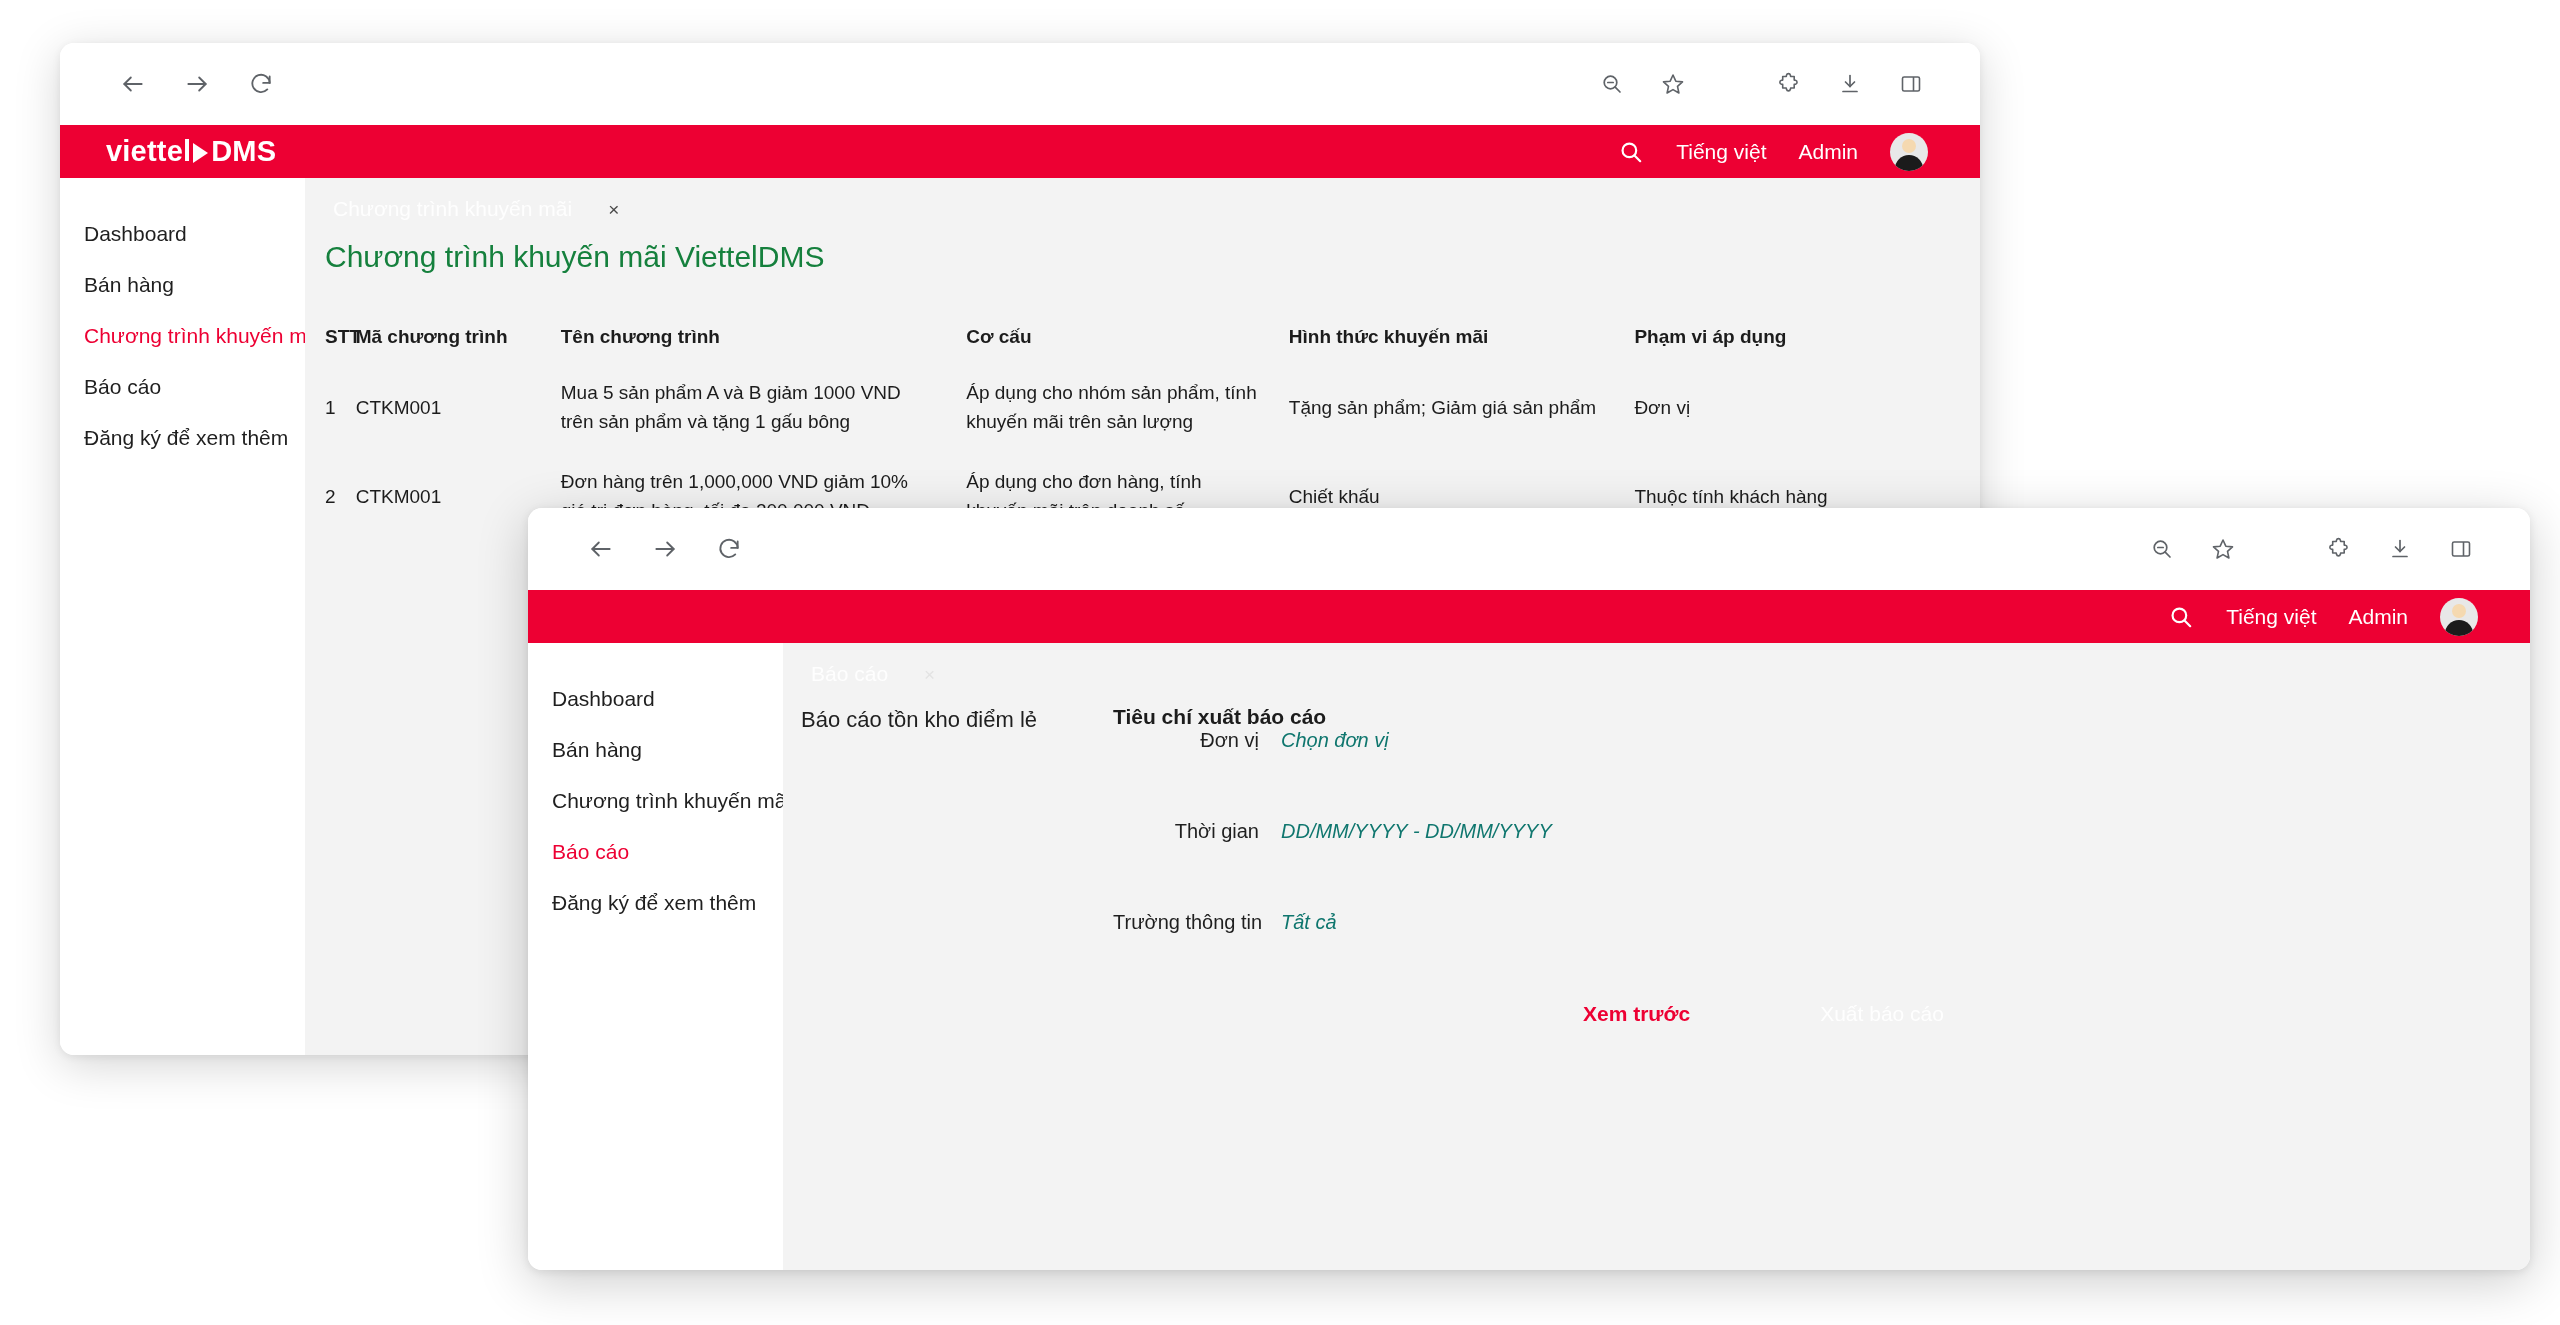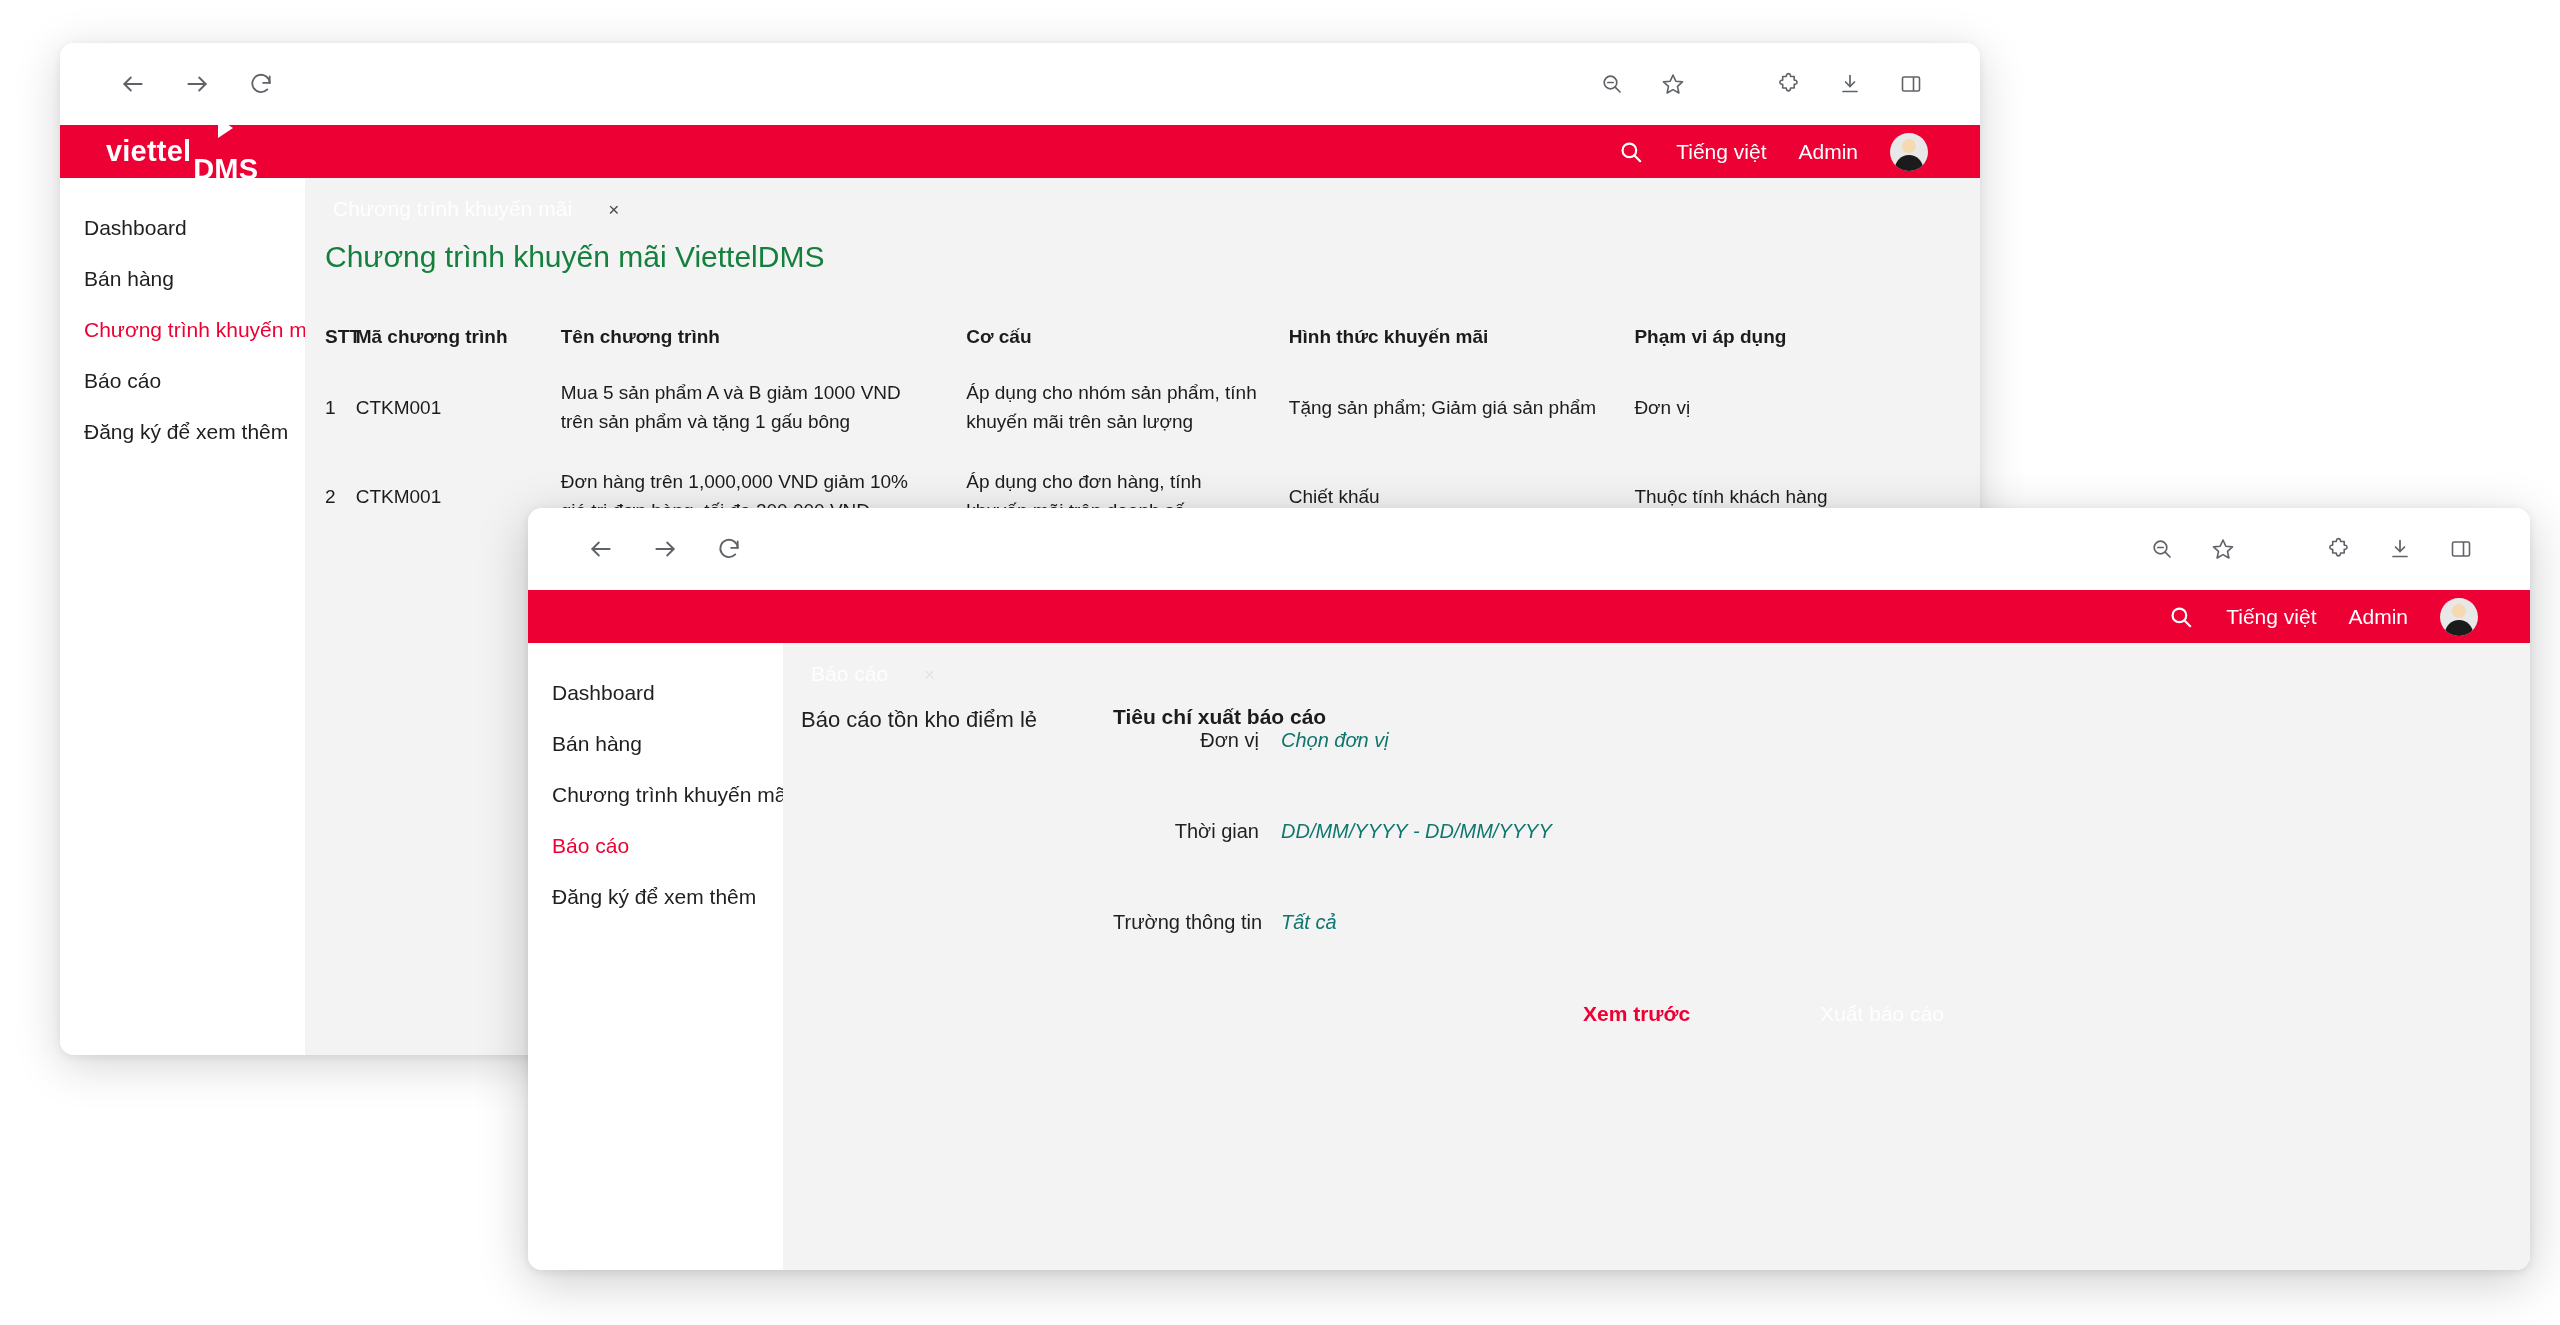--- a/index.html
+++ b/index.html
@@ -91,21 +91,21 @@
     margin-left: 46px;
     color: #ffffff;
     font-size: 29px;
     font-weight: 700;
     letter-spacing: 0.2px;
     display: flex;
     align-items: center;
     gap: 2px;
     white-space: nowrap;
   }
-  .brand .b-dms { display: flex; align-items: center; gap: 16px; font-weight: 800; flex-direction: column; }
+  .brand .b-dms { display: flex; align-items: center; gap: 2px; font-weight: 800; }
   .brand .tri {
     display: inline-block;
     width: 0; height: 0;
     border-left: 15px solid #ffffff;
     border-top: 10px solid transparent;
     border-bottom: 10px solid transparent;
     margin-right: 1px;
     position: relative;
     top: 1px;
   }
@@ -150,21 +150,21 @@
     background: #1b1b1b;
   }
   .avatar.dark::before { background: #f5d9b0; }
 
   
   .app-body { display: flex; height: calc(100% - 53px - 82px); }
 
   .sidebar {
     width: 245px;
     background: #ffffff;
-    padding-top: 24px;
+    padding-top: 30px;
     flex: none;
   }
   .win-front .sidebar { width: 255px; }
 
   .side-item {
     font-size: 21px;
     color: #1f1f1f;
     padding: 0 0 0 24px;
     height: 51px;
     display: flex;

